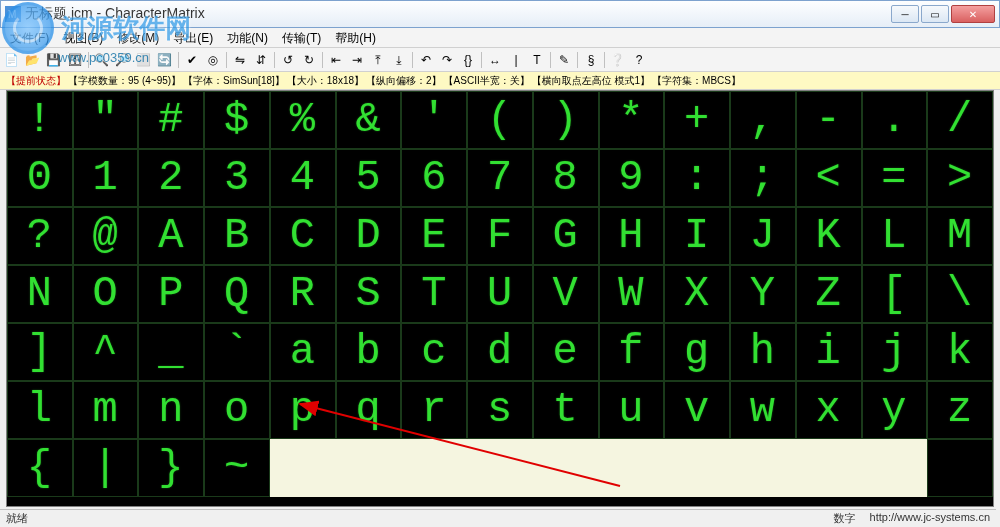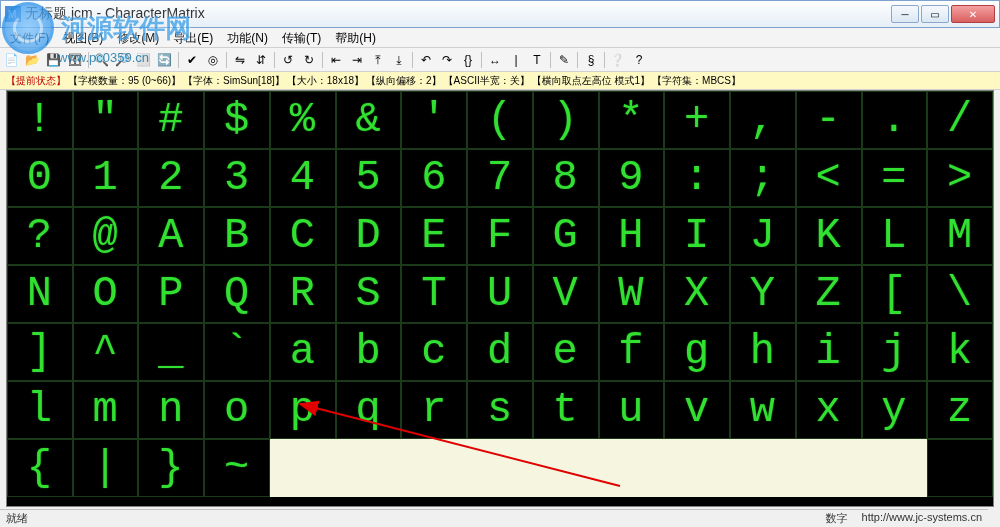--- a/index.html
+++ b/index.html
@@ -22,21 +22,21 @@
 .infobar { height: 18px; background: #fef9c3; border-bottom: 1px solid #d0d0d0; display: flex; align-items: center; padding: 0 6px; font-size: 10px; color: #000; }
 .infobar .seg { margin-right: 2px; }
 .infobar .seg.red { color: #c00000; }
 
 .matrix-wrap { position: absolute; top: 90px; left: 6px; right: 6px; bottom: 20px; background: #000; border: 1px solid #808080; overflow: hidden; }
 .matrix { display: grid; grid-template-columns: repeat(15, 1fr); grid-auto-rows: 58px; height: 100%; }
 .cell { border: 1px solid #1a3a1a; display: flex; align-items: center; justify-content: center; color: #3fd03f; font-family: "Courier New", monospace; font-size: 42px; text-shadow: 0 0 2px #3fd03f66; position: relative; }
 .cell.blank { background: #f5f5e0; border-color: #f5f5e0; }
 .cell .dots { filter: contrast(1.2); letter-spacing: 1px; }
 
-.statusbar { position: absolute; bottom: 0; left: 0; right: 12px; height: 18px; background: #f0f0f0; border-top: 1px solid #c0c0c0; display: flex; align-items: center; padding: 0 6px; font-size: 11px; color: #333; }
+.statusbar { position: absolute; bottom: 0; left: 0; right: 4px; height: 18px; background: #f0f0f0; border-top: 1px solid #c0c0c0; display: flex; align-items: center; padding: 0 6px; font-size: 11px; color: #333; }
 .statusbar .left { flex: 1; }
 .statusbar .right { display: flex; gap: 14px; }
 
 .watermark { position: absolute; top: 2px; left: 2px; width: 200px; height: 56px; pointer-events: none; opacity: 0.75; z-index: 50; }
 .watermark .logo { width: 52px; height: 52px; border-radius: 50%; background: radial-gradient(circle,#7fc5ff,#2a90e8); border: 3px solid #2a90e8; display: inline-block; vertical-align: middle; position: relative; }
 .watermark .logo::after { content: ""; position: absolute; inset: 8px; border: 3px solid #fff8; border-radius: 50%; border-top-color: transparent; }
 .watermark .wtext { display: inline-block; vertical-align: middle; color: #3a9fe8; font-size: 26px; font-weight: bold; margin-left: 4px; text-shadow: 0 0 3px #fff; }
 .watermark .wsub { color: #0369a1; font-size: 13px; margin-left: 56px; margin-top: -4px; }
 
 .arrow { position: absolute; pointer-events: none; z-index: 40; }
@@ -109,21 +109,21 @@
     <div class="tbtn" style="font-size: 12px;">✎</div>
     <div class="tsep"></div>
     <div class="tbtn" style="font-size: 12px;">§</div>
     <div class="tsep"></div>
     <div class="tbtn" style="font-size: 12px;">❔</div>
     <div class="tbtn" style="font-size: 12px;">?</div>
   </div>
 
 <div class="infobar" id="infobar">
     <span class="seg red">【提前状态】</span>
-    <span class="seg">【字模数量：95 (0~66)】</span>
+    <span class="seg">【字模数量：95 (4~95)】</span>
     <span class="seg">【字体：SimSun[18]】</span>
     <span class="seg">【大小：18x18】</span>
     <span class="seg">【纵向偏移：2】</span>
     <span class="seg">【ASCII半宽：关】</span>
     <span class="seg">【横向取点左高位 模式1】</span>
     <span class="seg">【字符集：MBCS】</span>
   </div>
 
 <div class="matrix-wrap">
   <div class="matrix" id="matrix">

